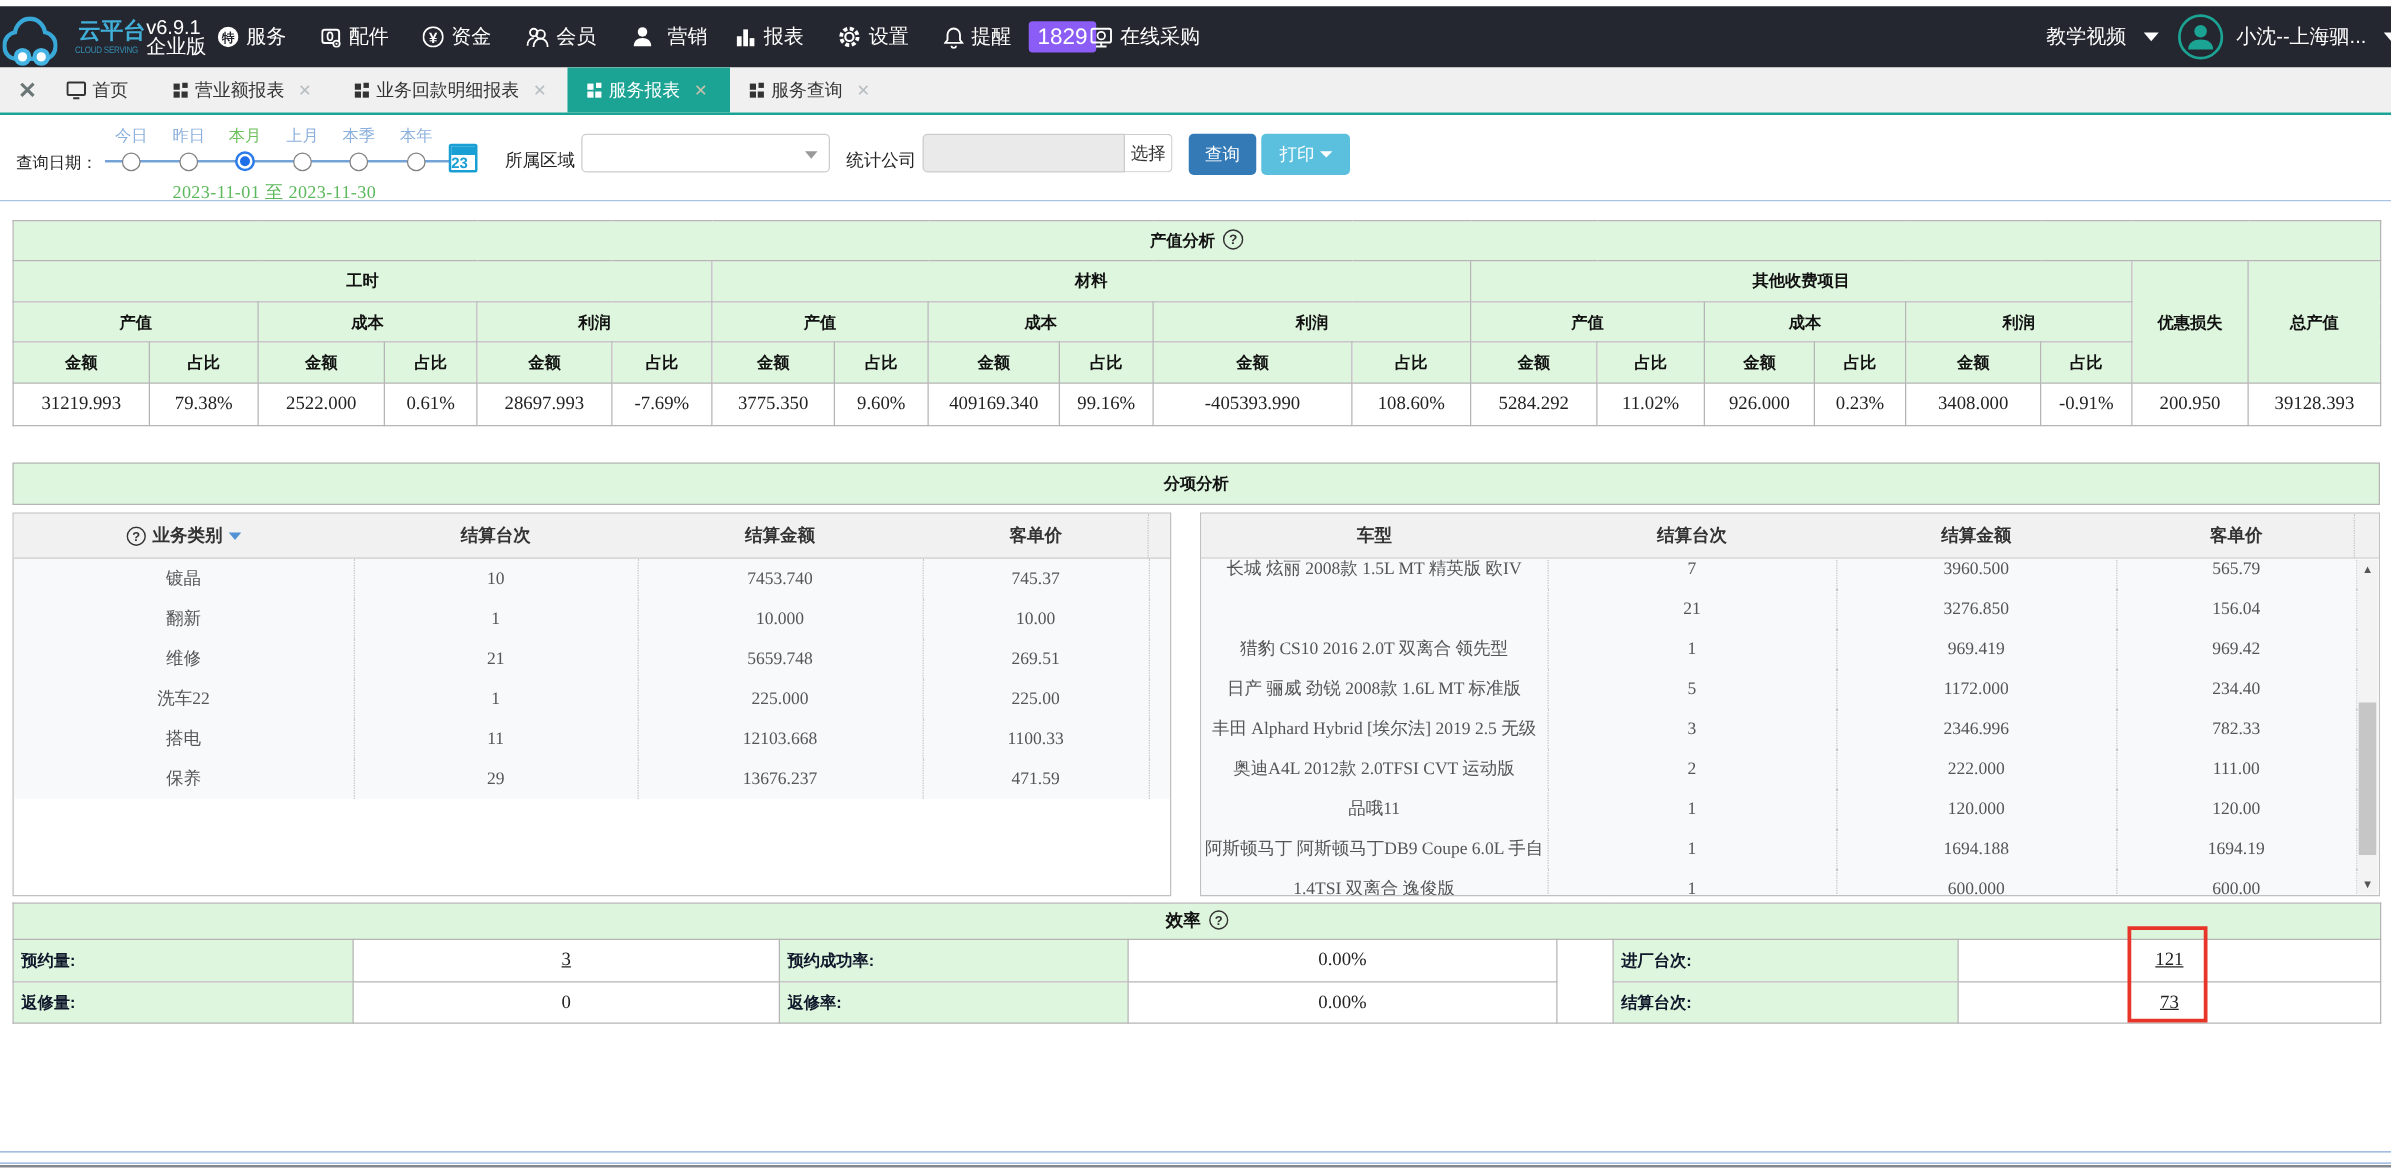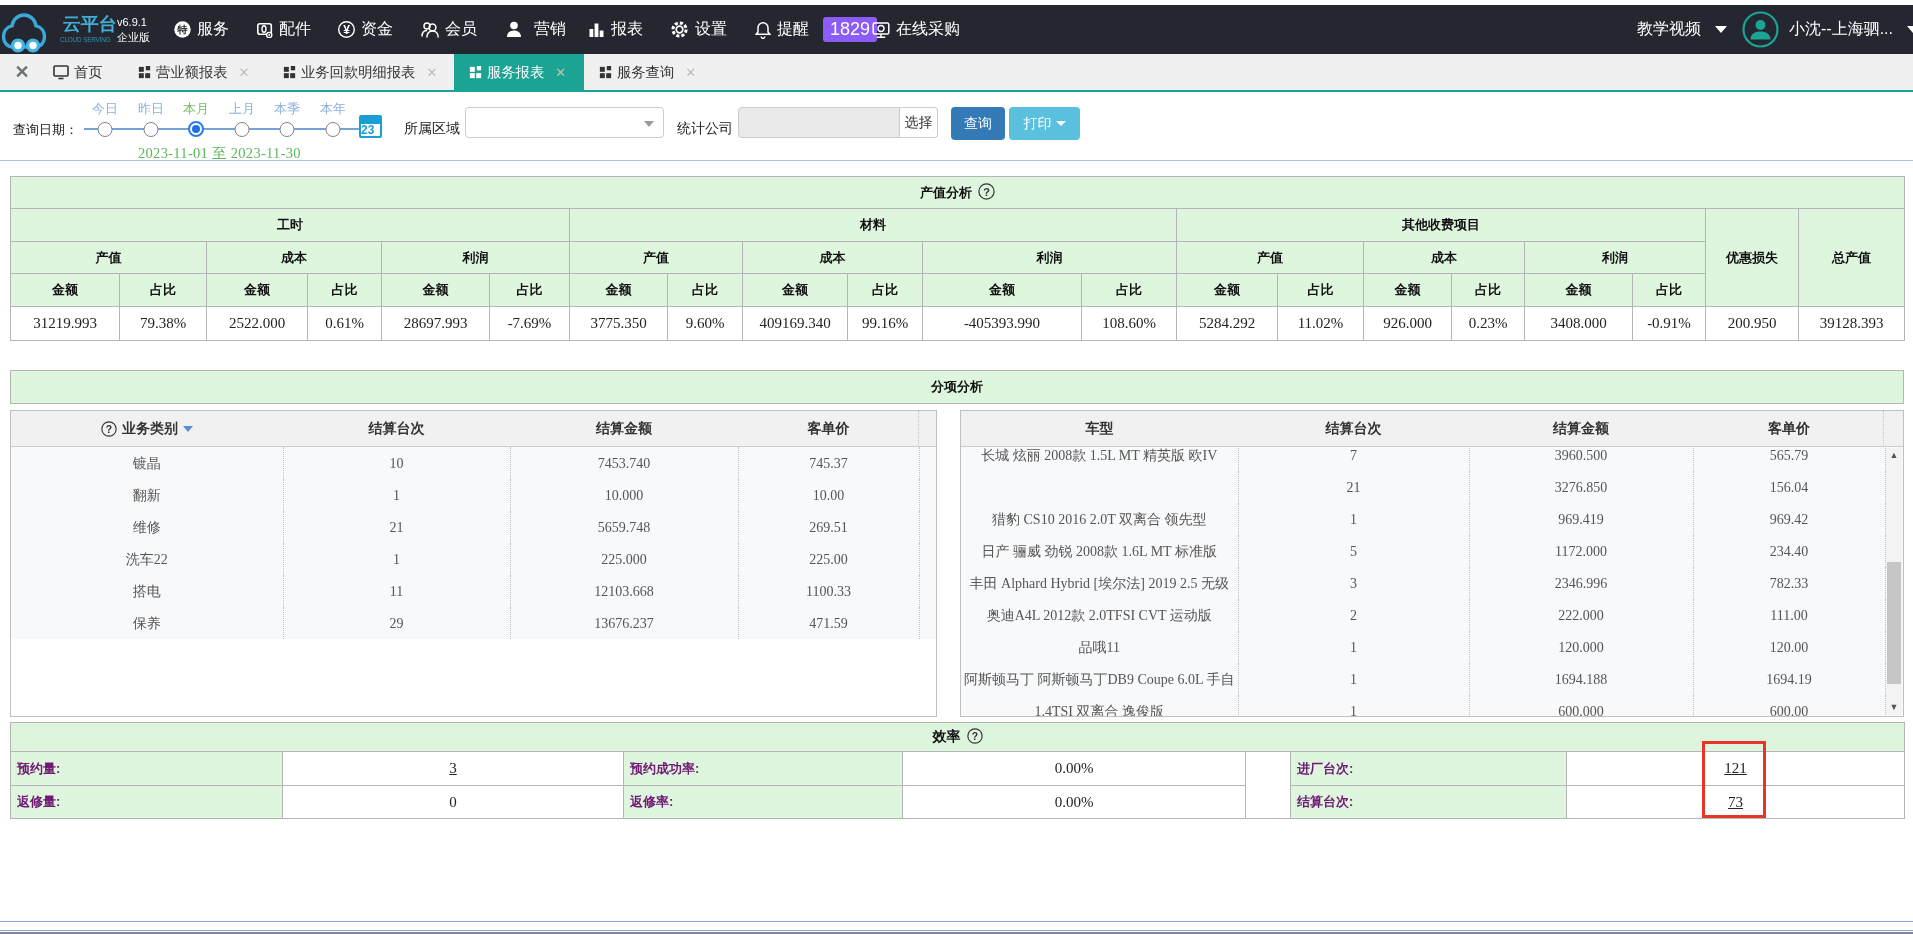--- a/index.html
+++ b/index.html
@@ -9,21 +9,21 @@
 #navbar { position:absolute; left:0; top:5px; width:1913px; height:49px; background:#24272f; }
 .nav-item { position:absolute; top:0; height:49px; display:flex; align-items:center; gap:6px;
   color:#fff; font-size:16px; white-space:nowrap; }
 .nav-item svg { display:block; }
 
 
 #logo-txt { position:absolute; left:60px; top:7px; color:#3fa8d0; }
 #logo-txt .zh { font-size:18px; font-weight:bold; letter-spacing:0px; color:#41aed8;text-align:center; }
 #logo-txt .en { font-size:7.5px; letter-spacing:-0.2px; color:#3590b5; margin-top:-1px;
   transform:scaleX(0.85); transform-origin:left center; white-space:nowrap; }
-#logo-ver { position:absolute; left:117px; top:10px; color:#fff; font-size:11px; line-height:15px; }
+#logo-ver { position:absolute; left:117px; top:10px; color:#fff; font-size:16px; line-height:15px; }
 .badge { background:#8b5cf6; color:#fff; font-size:18px; border-radius:3px; padding:1.5px 7px 2.5px; margin-left:8px;}
 .caret-w { display:inline-block; width:0; height:0; border-left:6px solid transparent;
   border-right:6px solid transparent; border-top:7px solid #fff; margin-left:8px; }
 
 #tabbar { position:absolute; left:0; top:54px; width:1913px; height:36px; background:#f0f0f0; }
 #tabline { position:absolute; left:0; top:90px; width:1913px; height:2px; background:#1ba394; }
 .tab { position:absolute; top:0; height:36px; display:flex; align-items:center; color:#333;
   font-size:14.3px; }
 .tab .ticon { margin-right:5px; display:flex; }
 .tab .tx { color:#b7bec1; font-size:13px; margin-left:11px; }
@@ -94,21 +94,21 @@
 
 #vsb { position:absolute; right:1px; top:37px; width:16px; bottom:1px; background:#f3f3f3; }
 #vsb .sa { position:absolute; left:0; width:16px; height:15px; background:#f3f3f3; color:#555;
   font-size:9px; text-align:center; line-height:15px; }
 #vsb .thumb { position:absolute; left:1px; width:14px; background:#c6c6c6; }
 
 #eff td { border:1px solid #b5b5b5; font-size:14px; }
 #eff tr:nth-child(1) td { height:29px; }
 #eff tr:nth-child(2) td { height:34px; }
 #eff tr:nth-child(3) td { height:33px; }
-#eff .lg { background:#def5de; font-weight:bold; color:#701a75; text-align:left; padding-left:6px; font-size:13px; }
+#eff .lg { background:#def5de; font-weight:bold; color:#0f172a; text-align:left; padding-left:6px; font-size:13px; }
 #eff .lv { background:#fff; text-align:center; color:#222; font-size:15px;
   font-family:"Liberation Serif", serif; }
 #eff .und { text-decoration:underline; }
 #redbox { position:absolute; left:1702px; top:741px; width:64px; height:77px;
   border:3px solid #e8352a; }
 .botline { position:absolute; left:0; width:1913px; }
 .hsep { position:absolute; top:0; height:36px; border-right:1px dotted #c3c3c3; }
 </style>
 </head>
 <body>

